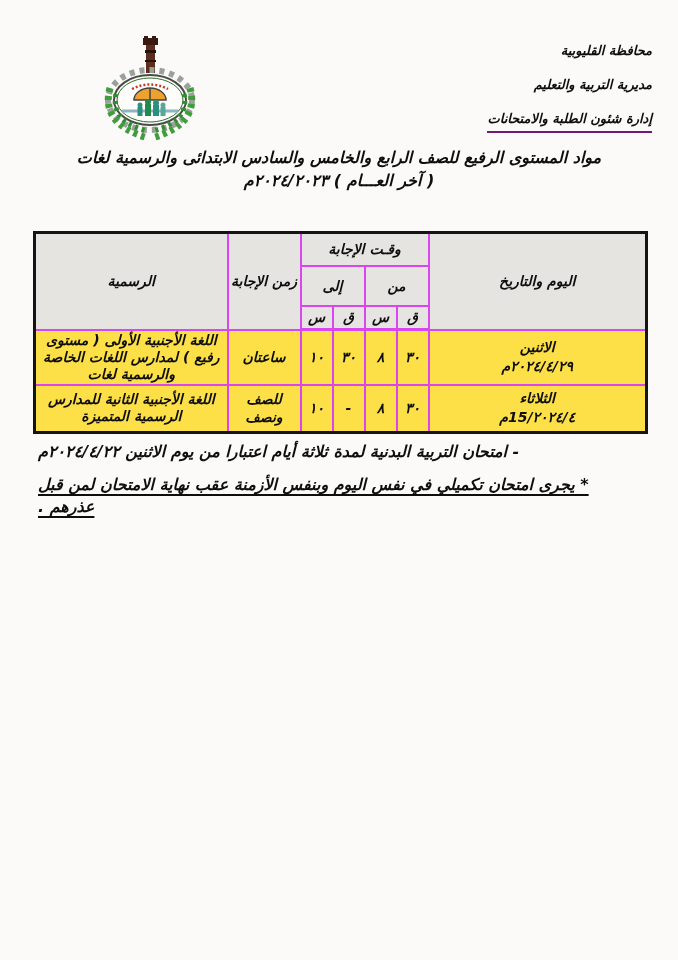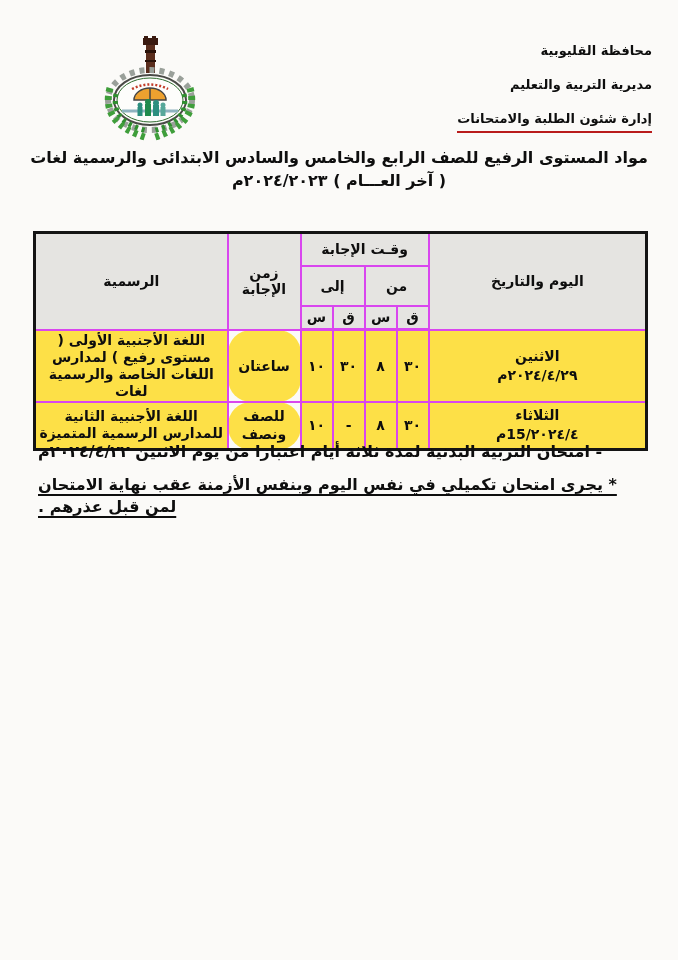--- a/index.html
+++ b/index.html
@@ -7,30 +7,31 @@
     width:678px;height:960px;
     background:#ffffff;
     font-family:"DejaVu Sans", sans-serif;
     color:#0e0e0e;
   }
   .page{
     position:relative;
     width:678px;height:960px;
     background:#fbfaf8;
     overflow:hidden;
+    font-style:italic;
   }
   
   .org-block{
     position:absolute;top:42px;right:26px;
     text-align:right;
     font-weight:bold;font-size:13px;
   }
   .org-line{margin-bottom:16px;line-height:18px;}
   .org-line.underlined span{
-    display:inline-block;border-bottom:2px solid #b91c1c;padding-bottom:3px;
+    display:inline-block;border-bottom:2px solid #701a75;padding-bottom:3px;
   }
   
   .logo{
     position:absolute;top:36px;left:92px;width:116px;height:110px;
   }
   
   .title-block{
     position:absolute;top:146px;left:0;width:100%;
     text-align:center;font-weight:bold;
   }
@@ -50,21 +51,21 @@
     text-align:center;vertical-align:middle;
     padding:1px 2px;
   }
   table.exam th{background:#e5e4e1;font-size:14px;}
   table.exam td{background:#fde047;font-size:14px;}
   tr.h1{height:33px;} tr.h2{height:40px;} tr.h3{height:24px;}
   tr.h3 th{border-bottom-width:3px;}
   tr.r1{height:51px;} tr.r2{height:48px;}
   td.subject-cell{font-size:12px;line-height:17px;padding:2px 4px;}
   td.day-cell{font-size:13.5px;line-height:19px;}
-  td.duration-cell{font-size:14px;line-height:18px;border-radius:23px;}
+  td.duration-cell{font-size:14px;line-height:18px;}
   
   .notes{
     position:absolute;top:441px;right:60px;width:580px;
     text-align:left;font-weight:bold;font-size:16px;
   }
   .note{margin-bottom:11px;line-height:22px;}
   .note.underlined{
     text-decoration:underline;
     text-decoration-thickness:2px;
     text-underline-offset:4px;

